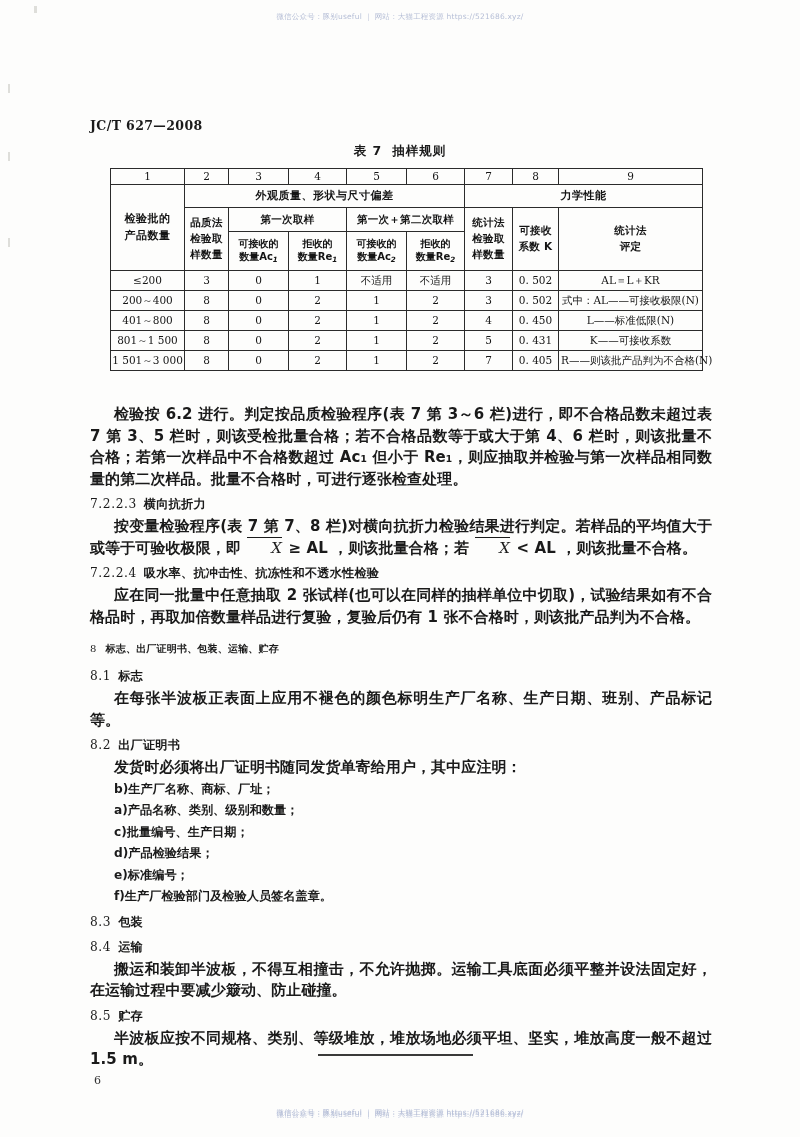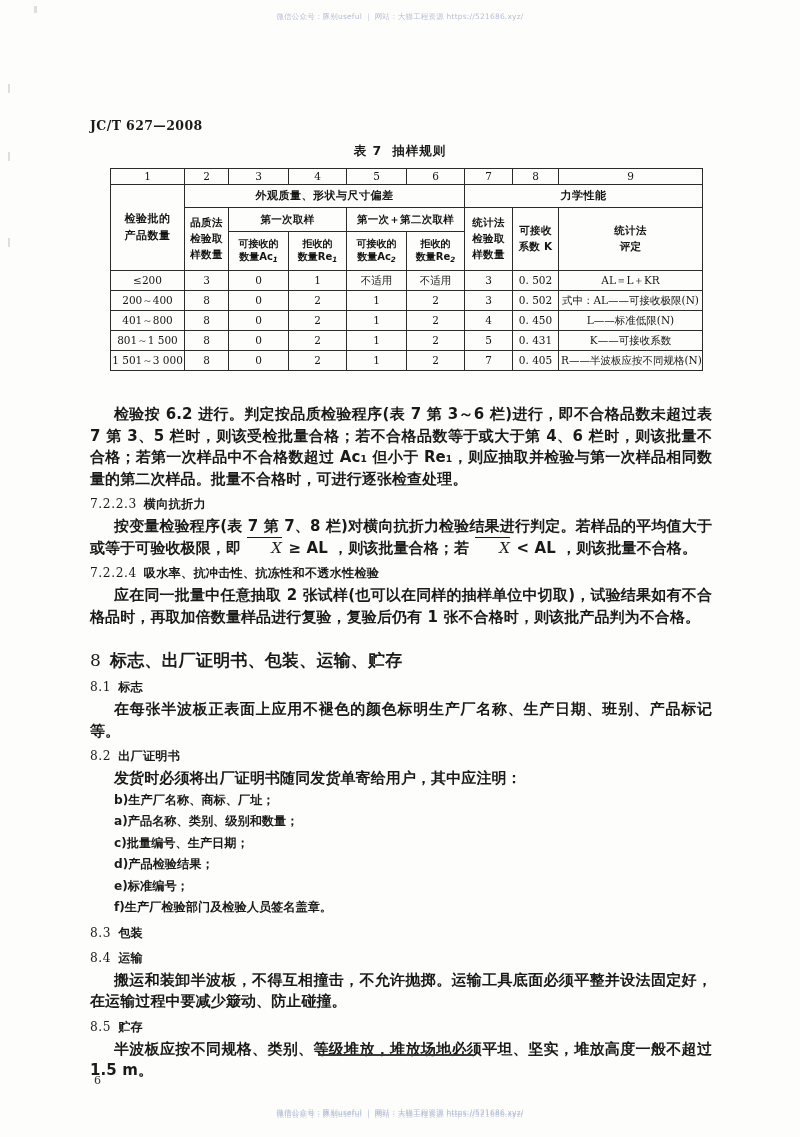--- a/index.html
+++ b/index.html
@@ -176,22 +176,22 @@
     line-height: 21px;
     letter-spacing: 0.2px;
   }
   h4.clause .num {
     font-family: "DejaVu Serif", "Liberation Serif", serif;
     font-weight: normal;
     margin-right: 7px;
     letter-spacing: 0.6px;
   }
   h3.section {
-    margin: 21px 0 6px 0;
-    font-size: 17px;
+    margin: 10px 0 6px 0;
+    font-size: 10px;
     font-weight: bold;
     line-height: 22px;
     letter-spacing: 0.2px;
   }
   h3.section .num {
     font-family: "DejaVu Serif", "Liberation Serif", serif;
     font-weight: normal;
     margin-right: 9px;
   }
   ul.items { list-style: none; margin: 0; padding: 0; }
@@ -373,21 +373,21 @@
       </tr>
       <tr class="body">
         <td>1 501～3 000</td>
         <td>8</td>
         <td>0</td>
         <td>2</td>
         <td>1</td>
         <td>2</td>
         <td>7</td>
         <td>0. 405</td>
-        <td class="note">R——半波板应按不同规格(N)</td>
+        <td class="note">R——则该批产品判为不合格(N)</td>
       </tr>
     </tbody>
       </table>
   </div>
 
   <div class="content">
 
     <p class="para indent">检验按 6.2 进行。判定按品质检验程序(表 7 第 3～6 栏)进行，即不合格品数未超过表 7 第 3、5 栏时，则该受检批量合格；若不合格品数等于或大于第 4、6 栏时，则该批量不合格；若第一次样品中不合格数超过 Ac₁ 但小于 Re₁，则应抽取并检验与第一次样品相同数量的第二次样品。批量不合格时，可进行逐张检查处理。</p>
 
     <h4 class="clause">

